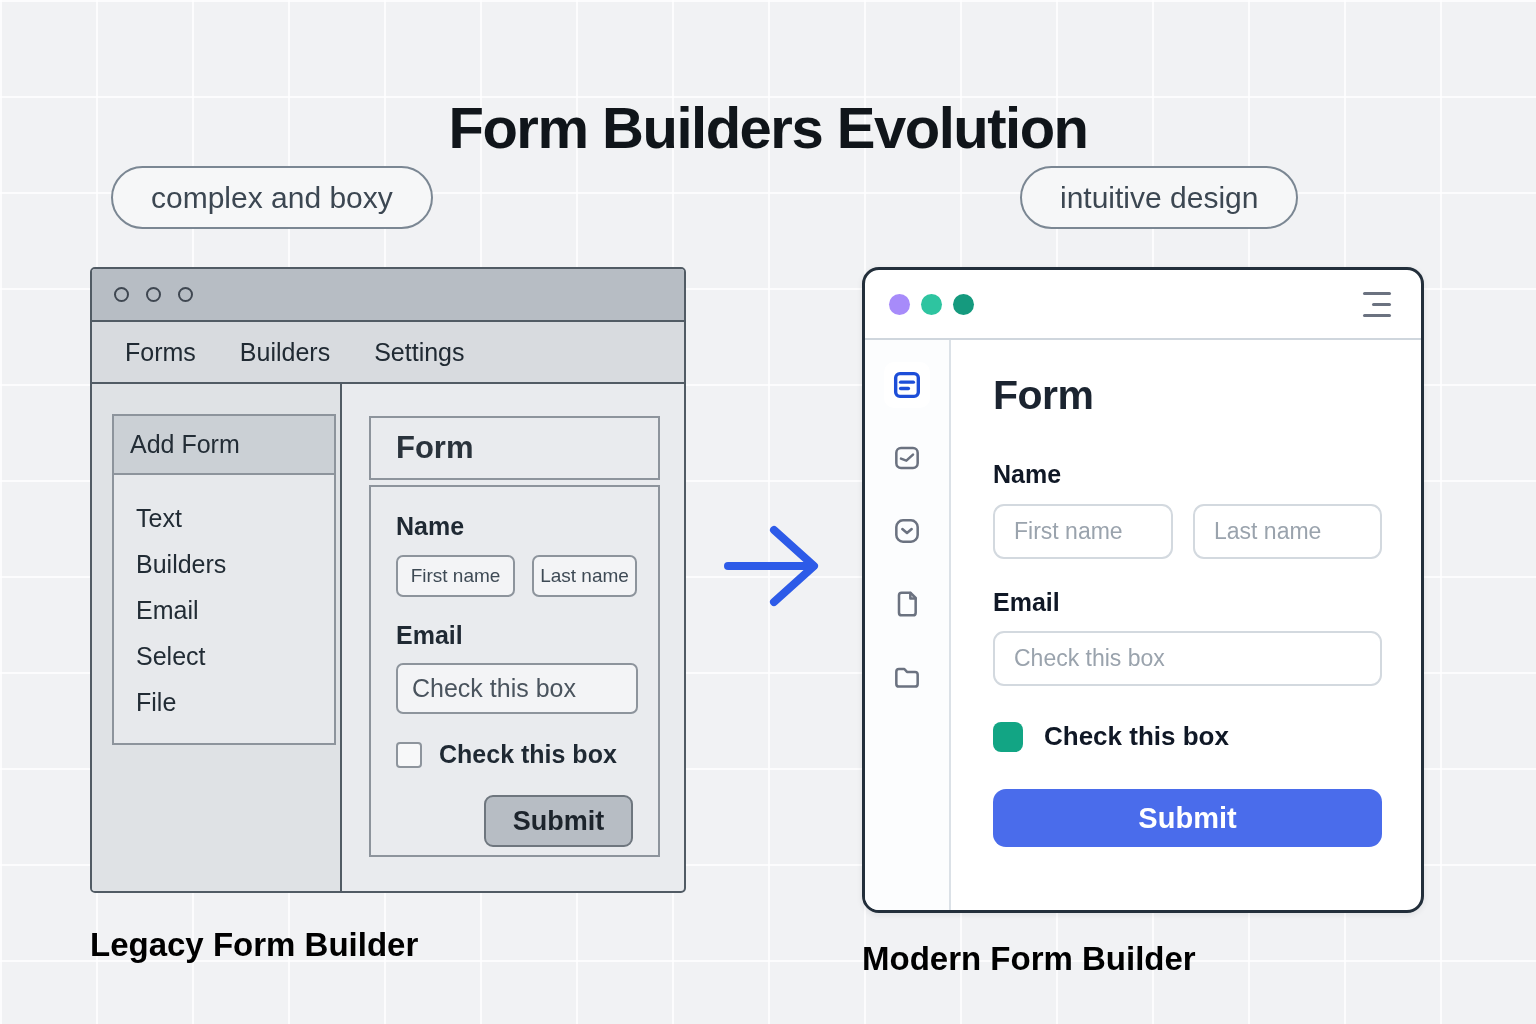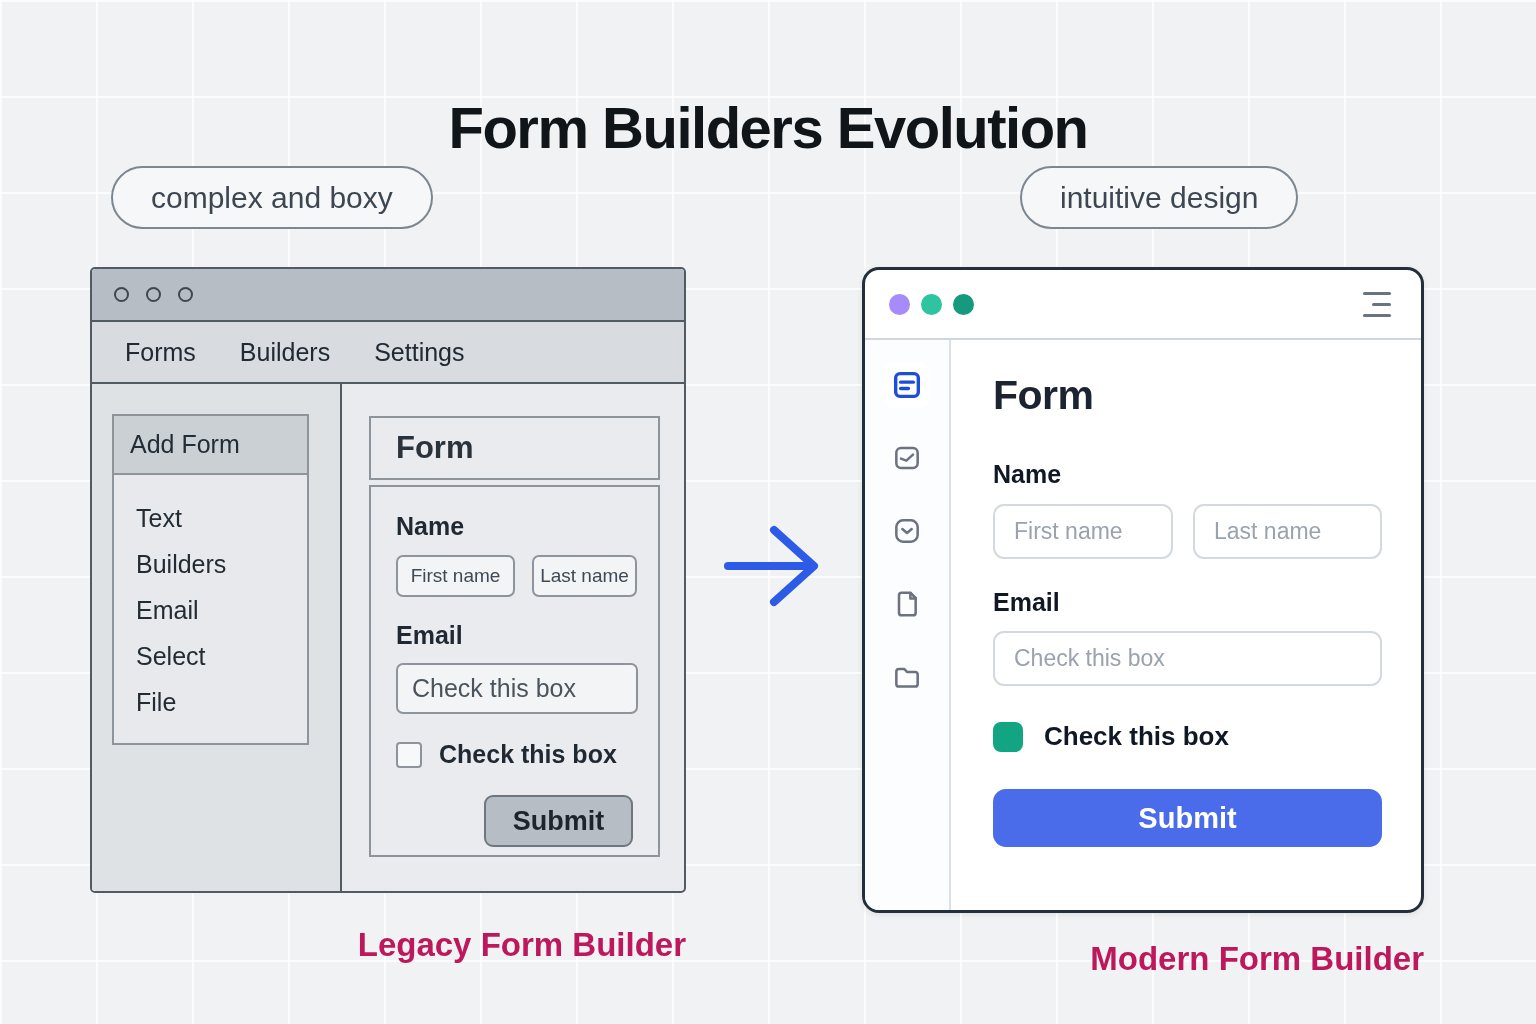--- a/index.html
+++ b/index.html
@@ -42,21 +42,21 @@
     height:62px; background:#d8dbdf; border-bottom:2.5px solid #515b64;
     display:flex; align-items:center; gap:44px; padding-left:33px;
     font-size:25px; color:#202a33; flex:0 0 auto;
   }
   .legacy-menu-item { cursor:default; }
   .legacy-body { flex:1; display:flex; min-height:0; }
   .legacy-sidebar {
     width:250px; background:#dfe2e5; border-right:2.5px solid #515b64;
     padding:30px 0 0 20px; flex:0 0 auto;
   }
-  .legacy-palette { width:197px; border:2px solid #8d949c; background:#e7e9ec; }
+  .legacy-palette { width:224px; border:2px solid #8d949c; background:#e7e9ec; }
   .legacy-palette-header {
     background:#cbd0d5; border-bottom:2px solid #8d949c;
     padding:14px 0 14px 16px; font-size:25px; color:#232d36;
   }
   .legacy-palette-list { padding:20px 16px 18px 22px; }
   .legacy-palette-item { font-size:25px; color:#222c35; line-height:46px; }
   .legacy-main { flex:1; padding:32px 0 0 27px; }
   .legacy-formbox-header {
     width:291px; height:64px; border:2px solid #8d949c; background:#e9ebee;
     display:flex; align-items:center; padding-left:25px;
@@ -82,21 +82,21 @@
   .legacy-checkbox {
     width:26px; height:26px; border:2.5px solid #8d949c; border-radius:4px; background:#f7f8f9;
   }
   .legacy-check-label { font-size:25px; font-weight:600; color:#1f2933; margin-left:17px; }
   .legacy-submit-row { display:flex; justify-content:flex-end; margin-top:26px; padding-right:1px; }
   .legacy-submit {
     width:149px; height:52px; background:#b7bdc4; border:2.5px solid #6e767e;
     border-radius:9px; font-size:27px; font-weight:700; color:#1c242c;
     font-family:"Liberation Sans", sans-serif; cursor:pointer;
   }
-  .caption { position:absolute; text-align:right; font-size:33px; font-weight:700; color:#be185d; }
+  .caption { position:absolute; text-align:left; font-size:33px; font-weight:700; color:#000000; }
   .caption-legacy { left:90px; width:596px; top:926px; }
   .caption-modern { left:862px; width:562px; top:940px; }
 
   
   .arrow-wrap { position:absolute; left:720px; top:518px; }
 
   
   .modern-window {
     position:absolute; left:862px; top:267px; width:562px; height:646px;
     border:3px solid #232f3b; border-radius:17px; background:#ffffff;

